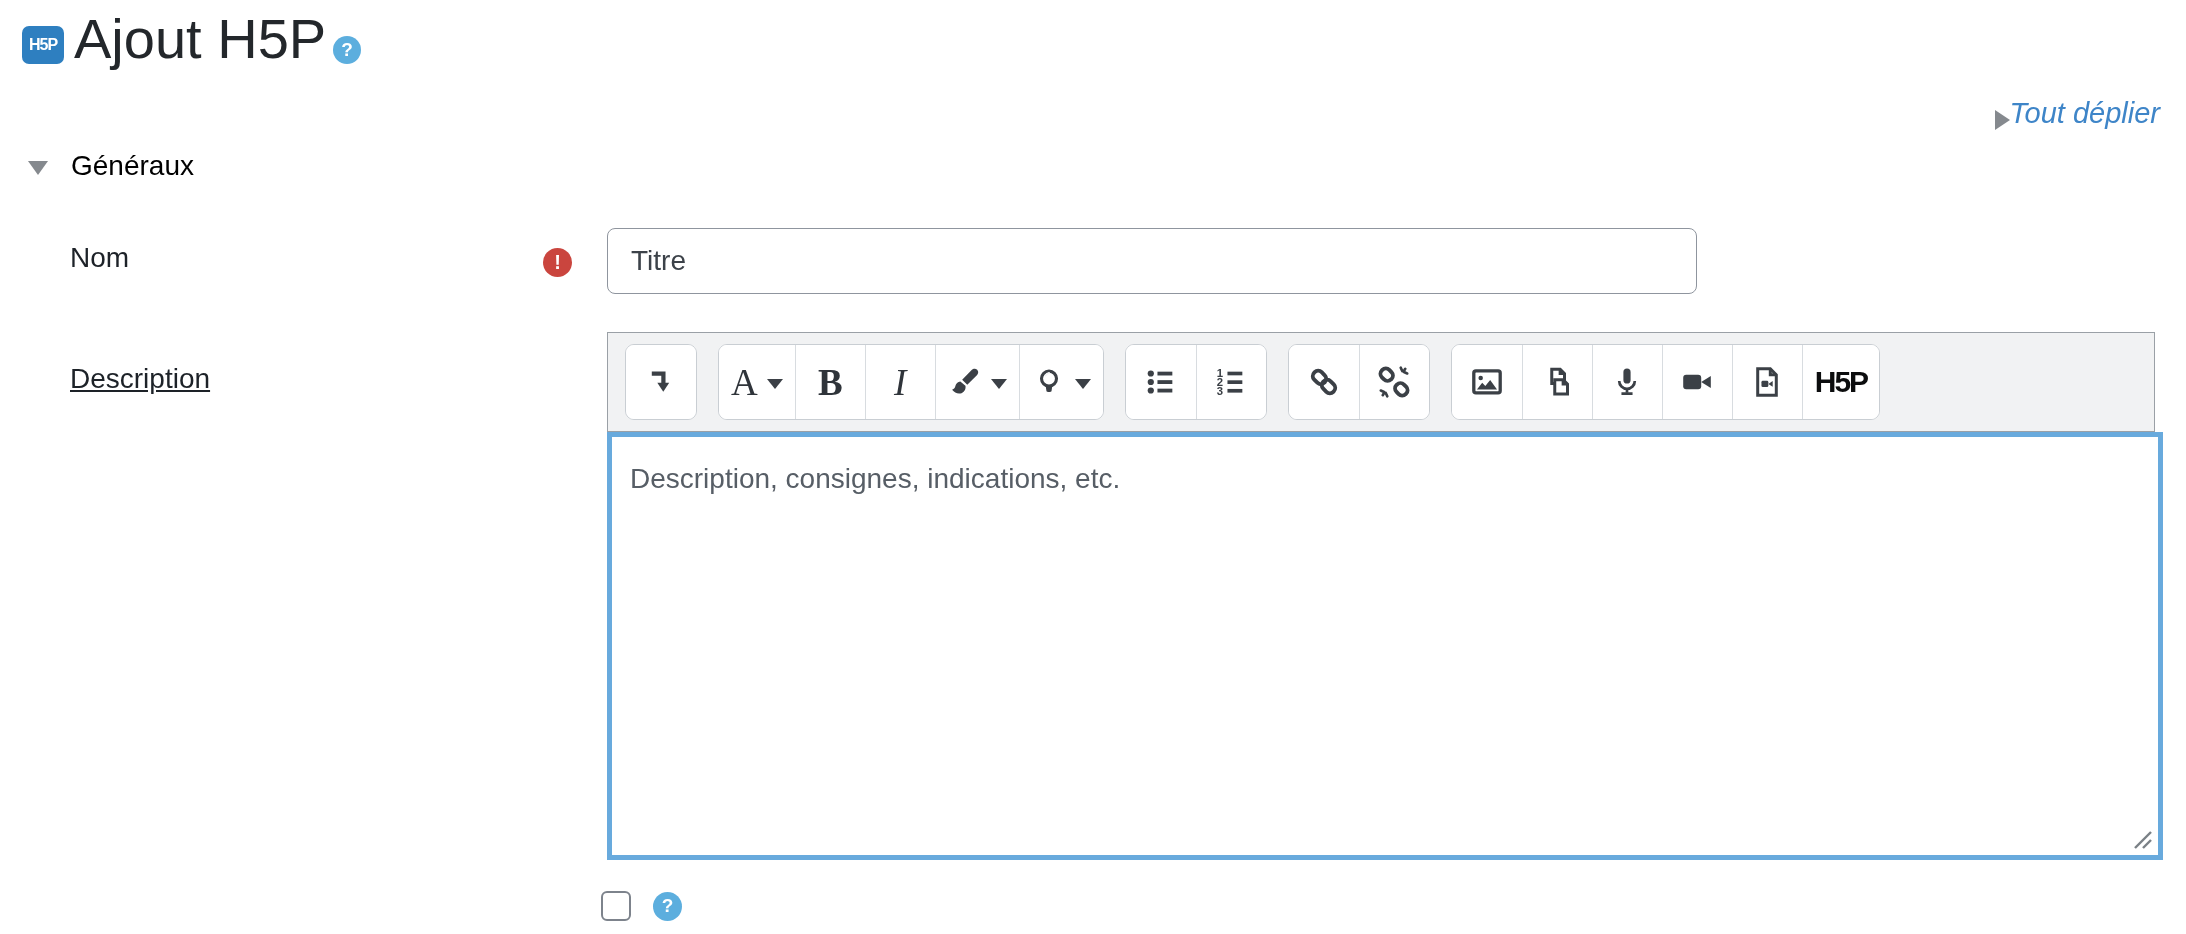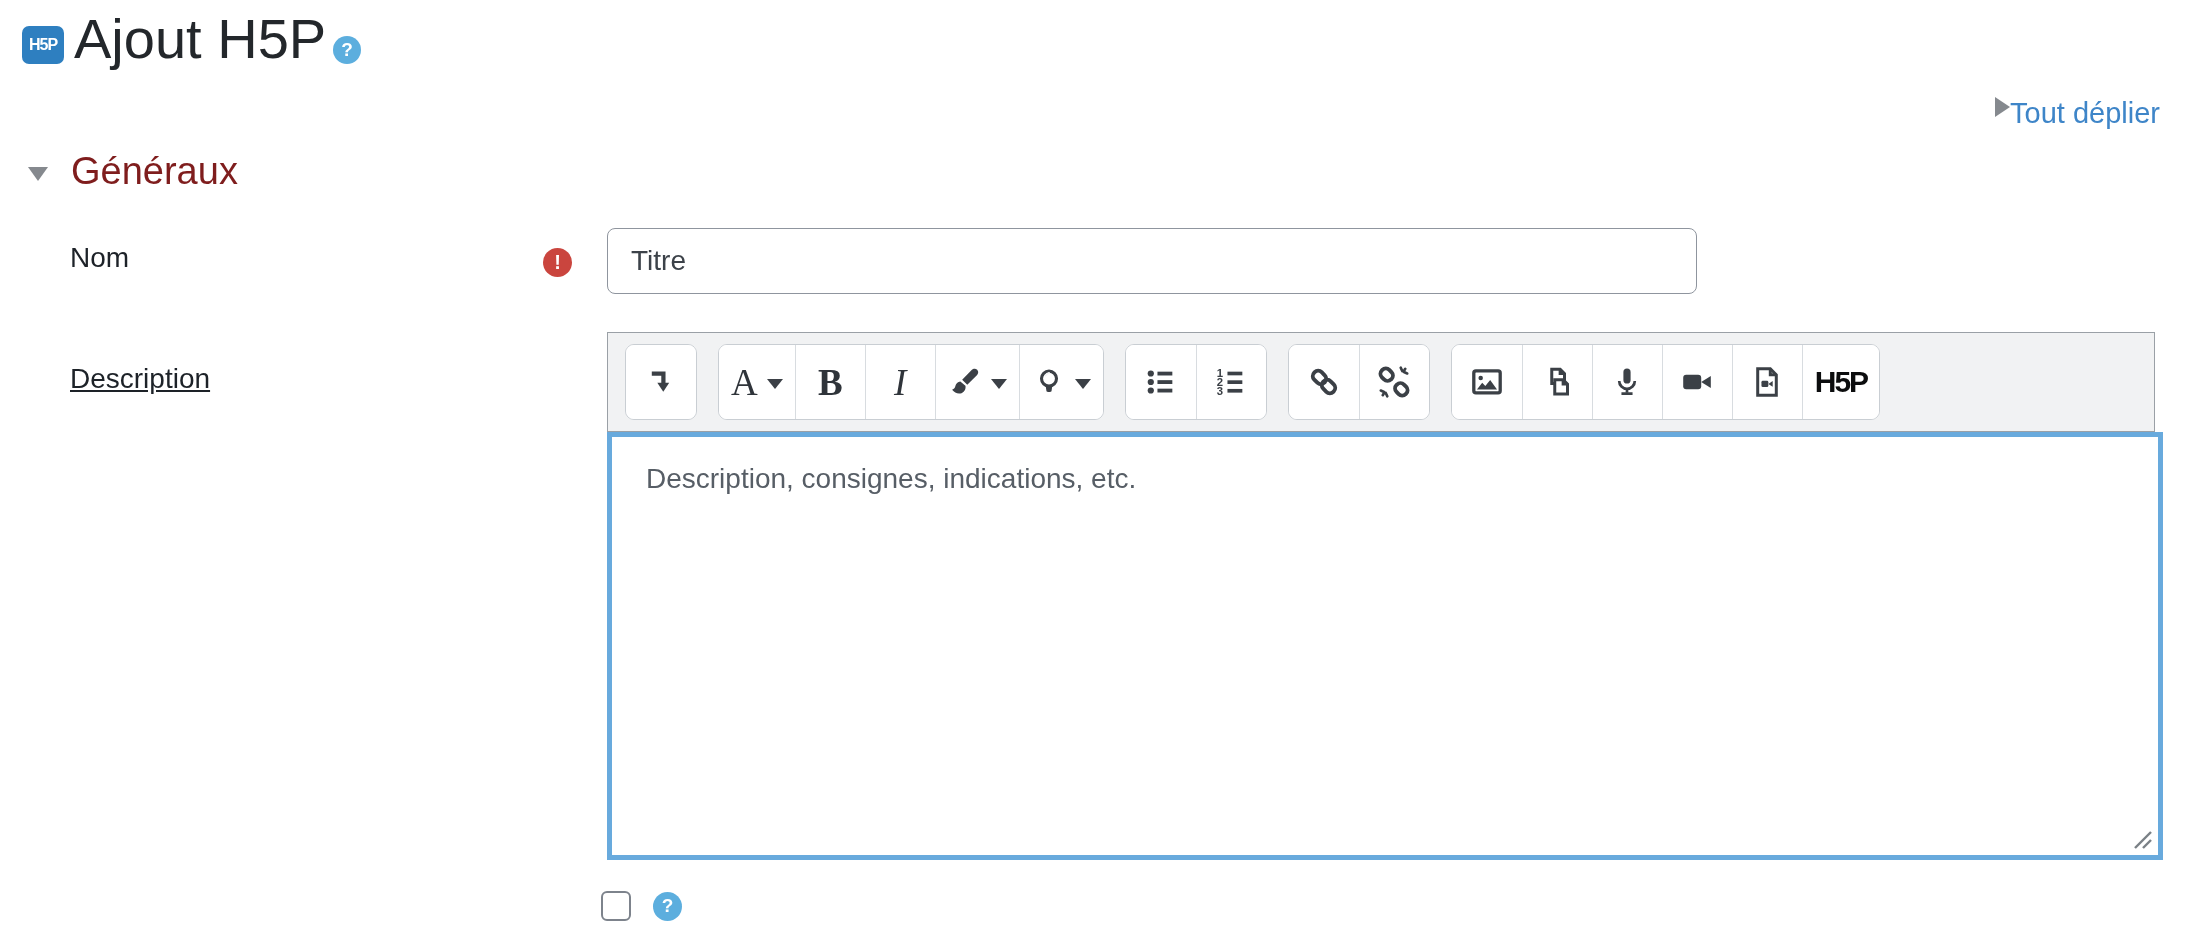--- a/index.html
+++ b/index.html
@@ -8,28 +8,28 @@
 
   
   .h5p-badge{position:absolute;left:22px;top:26px;width:42px;height:38px;background:#2e7fc0;
     border-radius:7px;display:flex;align-items:center;justify-content:center;
     color:#fff;font-weight:700;font-size:16px;letter-spacing:-1px;}
   .page-title{position:absolute;left:74px;top:6px;margin:0;font-size:56px;font-weight:400;color:#23272b;}
   .help-badge{width:28px;height:28px;border-radius:50%;background:#5caede;color:#fff;
     display:inline-flex;align-items:center;justify-content:center;font-weight:700;font-size:19px;cursor:pointer;}
   .title-help{position:absolute;left:333px;top:36px;}
 
-  .expand-all{position:absolute;top:97px;right:26px;display:flex;align-items:flex-start;gap:0;cursor:pointer;}
+  .expand-all{position:absolute;top:97px;right:26px;display:flex;align-items:flex-end;gap:0;cursor:pointer;font-style:italic;}
   .tri-right{width:0;height:0;border-left:15px solid #85898e;border-top:10px solid transparent;border-bottom:10px solid transparent;}
   .expand-all a{color:#3e85c8;font-size:29px;text-decoration:none;}
 
   
   .section-header{position:absolute;left:28px;top:150px;display:flex;align-items:center;gap:23px;cursor:pointer;}
   .tri-down{width:0;height:0;border-top:14px solid #85898e;border-left:10px solid transparent;border-right:10px solid transparent;margin-top:4px;}
-  .section-header a{color:#7f1d1d;font-size:38px;font-weight:400;text-decoration:none;}
+  .section-header a{color:#000000;font-size:28px;font-weight:400;text-decoration:none;}
 
   
   .form-label{position:absolute;left:70px;font-size:28px;color:#1d2228;}
   .label-nom{top:242px;}
   .label-desc{top:363px;text-decoration:underline;}
   .required-icon{position:absolute;left:543px;top:248px;width:29px;height:29px;border-radius:50%;
     background:#ca453e;color:#fff;display:flex;align-items:center;justify-content:center;
     font-weight:700;font-size:20px;}
   .name-input{position:absolute;left:607px;top:228px;width:1090px;height:66px;box-sizing:border-box;
     border:1px solid #8f959e;border-radius:8px;background:#fff;padding:0 23px;
@@ -46,21 +46,21 @@
   .tb-btn + .tb-btn{border-left:1px solid #d8dce0;}
   .tb-btn svg{display:block;}
   .glyph-serif{font-family:"Liberation Serif",serif;font-size:37px;color:#2f343a;line-height:1;}
   .glyph-bold{font-weight:700;}
   .glyph-italic{font-style:italic;}
   .caret-down{width:0;height:0;border-top:10px solid #3b4046;border-left:8px solid transparent;border-right:8px solid transparent;margin-top:4px;}
   .h5p-glyph{font-weight:800;font-size:30px;letter-spacing:-2px;color:#0c0d0e;}
 
   .editor-content{width:1556px;height:428px;box-sizing:border-box;background:#fff;
     border:5px solid #68aadd;position:relative;cursor:text;}
-  .editor-content p{margin:0;padding:26px 34px;font-size:28px;color:#575e66;}
+  .editor-content p{margin:0;padding:26px 18px;font-size:28px;color:#575e66;}
   .resize-handle{position:absolute;right:3px;bottom:3px;cursor:nwse-resize;}
 
   
   .checkbox-row{position:absolute;left:601px;top:891px;display:flex;align-items:center;}
   .show-desc-checkbox{appearance:none;-webkit-appearance:none;margin:0;width:30px;height:30px;
     border:2px solid #7d838c;border-radius:6px;background:#fff;cursor:pointer;}
   .checkbox-row label{margin-left:19px;font-size:30px;color:#1d2228;}
   .checkbox-row .help-badge{margin-left:22px;width:29px;height:29px;}
 </style>
 </head>

